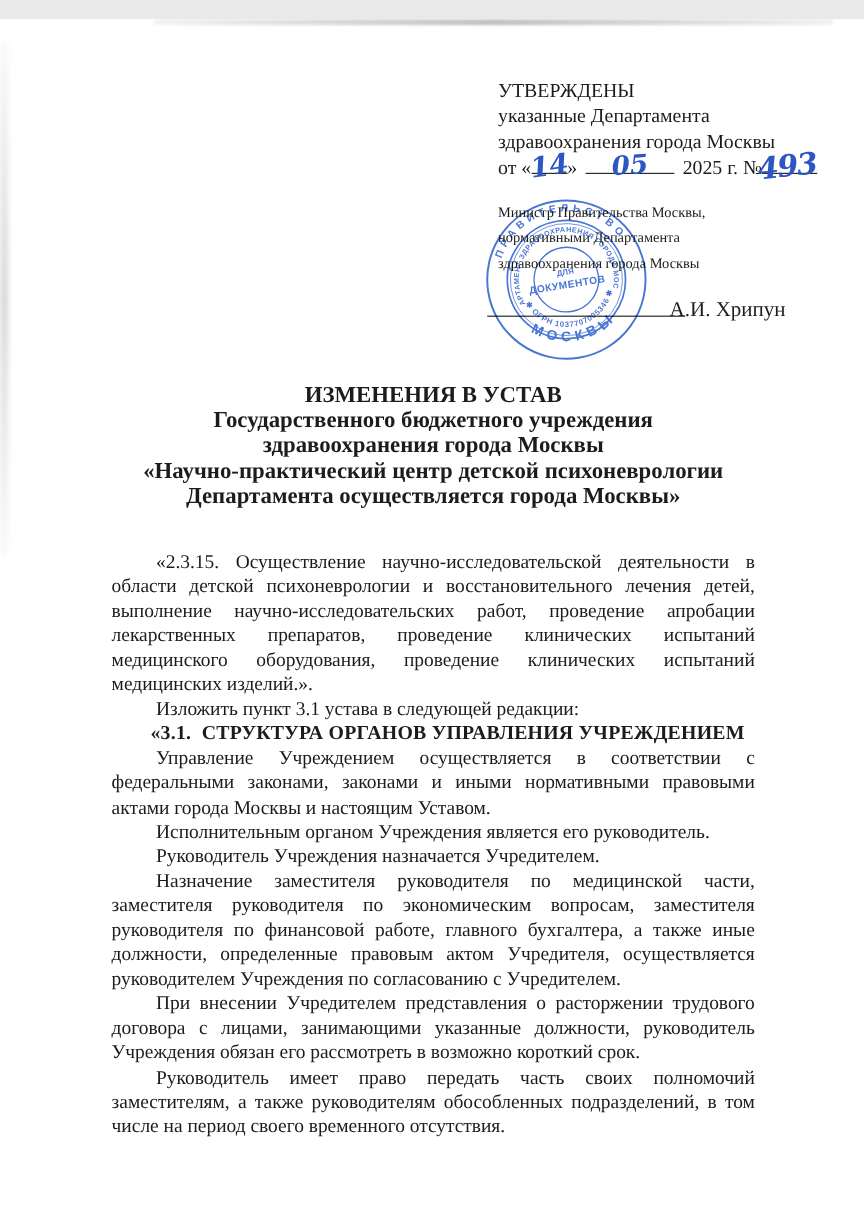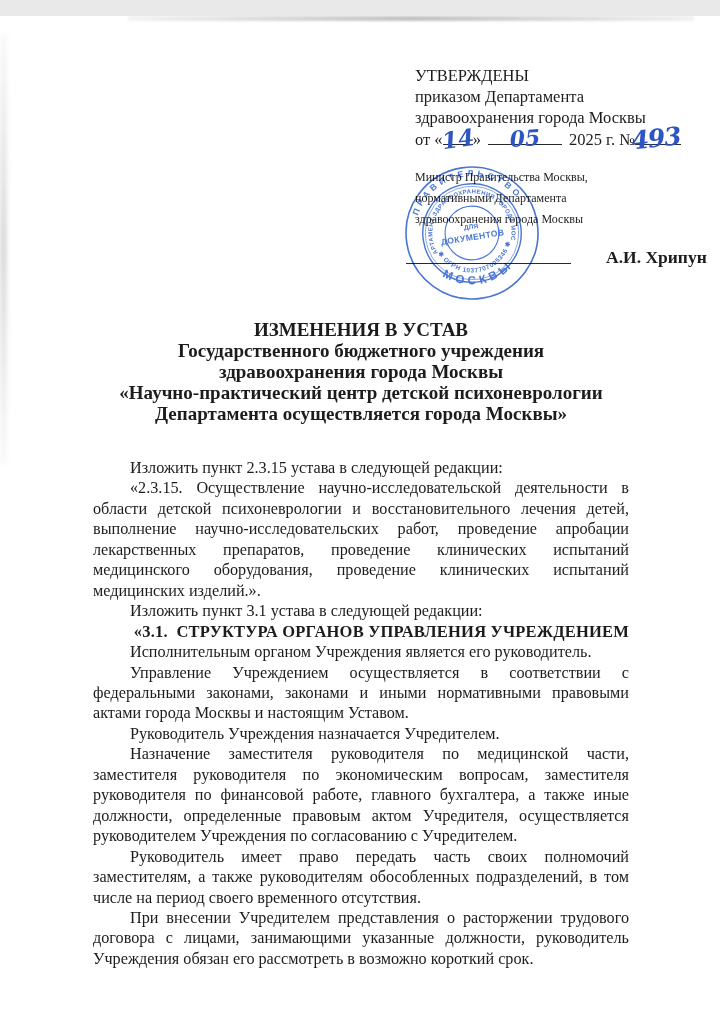--- a/index.html
+++ b/index.html
@@ -49,22 +49,22 @@
   
   .signer{
     position:absolute;left:415px;top:151px;width:270px;
     font-size:12px;line-height:21px;white-space:nowrap;
   }
   .sig-rule{
     position:absolute;left:406px;top:247px;width:165px;height:0;
     border-top:1.4px solid #2a2a2c;
   }
   .sig-name{
-    position:absolute;left:606px;top:231px;
-    font-size:17.5px;font-weight:bold;white-space:nowrap;
+    position:absolute;left:558px;top:231px;
+    font-size:17.5px;font-weight:normal;white-space:nowrap;
   }
 
   
   .stamp{
     position:absolute;left:403px;top:148px;width:138px;height:138px;
     transform:rotate(-9deg);
     mix-blend-mode:multiply;
     opacity:.85;
   }
 
@@ -77,35 +77,35 @@
   
   .doc-body{
     position:absolute;left:93px;top:442px;width:536px;
     font-size:16.2px;line-height:20.45px;
   }
   .doc-body p{
     margin:0;text-indent:37px;text-align:justify;
   }
   .doc-body p.h-bold{
     font-weight:bold;font-size:16.5px;letter-spacing:.2px;text-indent:24px;
-    text-align:right;white-space:nowrap;
+    text-align:center;white-space:nowrap;
   }
 </style>
 </head>
 <body>
 
 <div class="page">
 
   <div class="artifact artifact-top"></div>
   <div class="artifact artifact-left"></div>
   <div class="artifact artifact-bottom"></div>
 
   <div class="approval">
     <div>УТВЕРЖДЕНЫ</div>
-    <div>приказом Департамента</div>
+    <div>указанные Департамента</div>
     <div>здравоохранения города Москвы</div>
     <div class="date-line">
       <span>от «</span><span class="uline u-day"><span class="hand hand-day">14</span></span><span>»</span><span class="uline u-month"><span class="hand hand-month">05</span></span><span>2025 г. №</span><span class="uline u-num"><span class="hand hand-num">493</span></span>
     </div>
   </div>
 
   <div class="signer">
     <div>Министр Правительства Москвы,</div>
     <div>нормативными Департамента</div>
     <div>здравоохранения города Москвы</div>
@@ -144,25 +144,24 @@
 
   <div class="doc-title">
     <div>ИЗМЕНЕНИЯ В УСТАВ</div>
     <div>Государственного бюджетного учреждения</div>
     <div>здравоохранения города Москвы</div>
     <div>«Научно-практический центр детской психоневрологии</div>
     <div>Департамента осуществляется города Москвы»</div>
   </div>
 
   <div class="doc-body">
-    <p>Изложить пункт 2.3.15 устава в следующей редакции:</p>
     <p>«2.3.15. Осуществление научно-исследовательской деятельности в области детской психоневрологии и восстановительного лечения детей, выполнение научно-исследовательских работ, проведение апробации лекарственных препаратов, проведение клинических испытаний медицинского оборудования, проведение клинических испытаний медицинских изделий.».</p>
     <p>Изложить пункт 3.1 устава в следующей редакции:</p>
     <p class="h-bold">«3.1.&nbsp; СТРУКТУРА ОРГАНОВ УПРАВЛЕНИЯ УЧРЕЖДЕНИЕМ</p>
+    <p>Управление Учреждением осуществляется в соответствии с федеральными законами, законами и иными нормативными правовыми актами города Москвы и настоящим Уставом.</p>
     <p>Исполнительным органом Учреждения является его руководитель.</p>
-    <p>Управление Учреждением осуществляется в соответствии с федеральными законами, законами и иными нормативными правовыми актами города Москвы и настоящим Уставом.</p>
     <p>Руководитель Учреждения назначается Учредителем.</p>
     <p>Назначение заместителя руководителя по медицинской части, заместителя руководителя по экономическим вопросам, заместителя руководителя по финансовой работе, главного бухгалтера, а также иные должности, определенные правовым актом Учредителя, осуществляется руководителем Учреждения по согласованию с Учредителем.</p>
+    <p>При внесении Учредителем представления о расторжении трудового договора с лицами, занимающими указанные должности, руководитель Учреждения обязан его рассмотреть в возможно короткий срок.</p>
     <p>Руководитель имеет право передать часть своих полномочий заместителям, а также руководителям обособленных подразделений, в том числе на период своего временного отсутствия.</p>
-    <p>При внесении Учредителем представления о расторжении трудового договора с лицами, занимающими указанные должности, руководитель Учреждения обязан его рассмотреть в возможно короткий срок.</p>
   </div>
 
 </div>
 
 </body></html>

